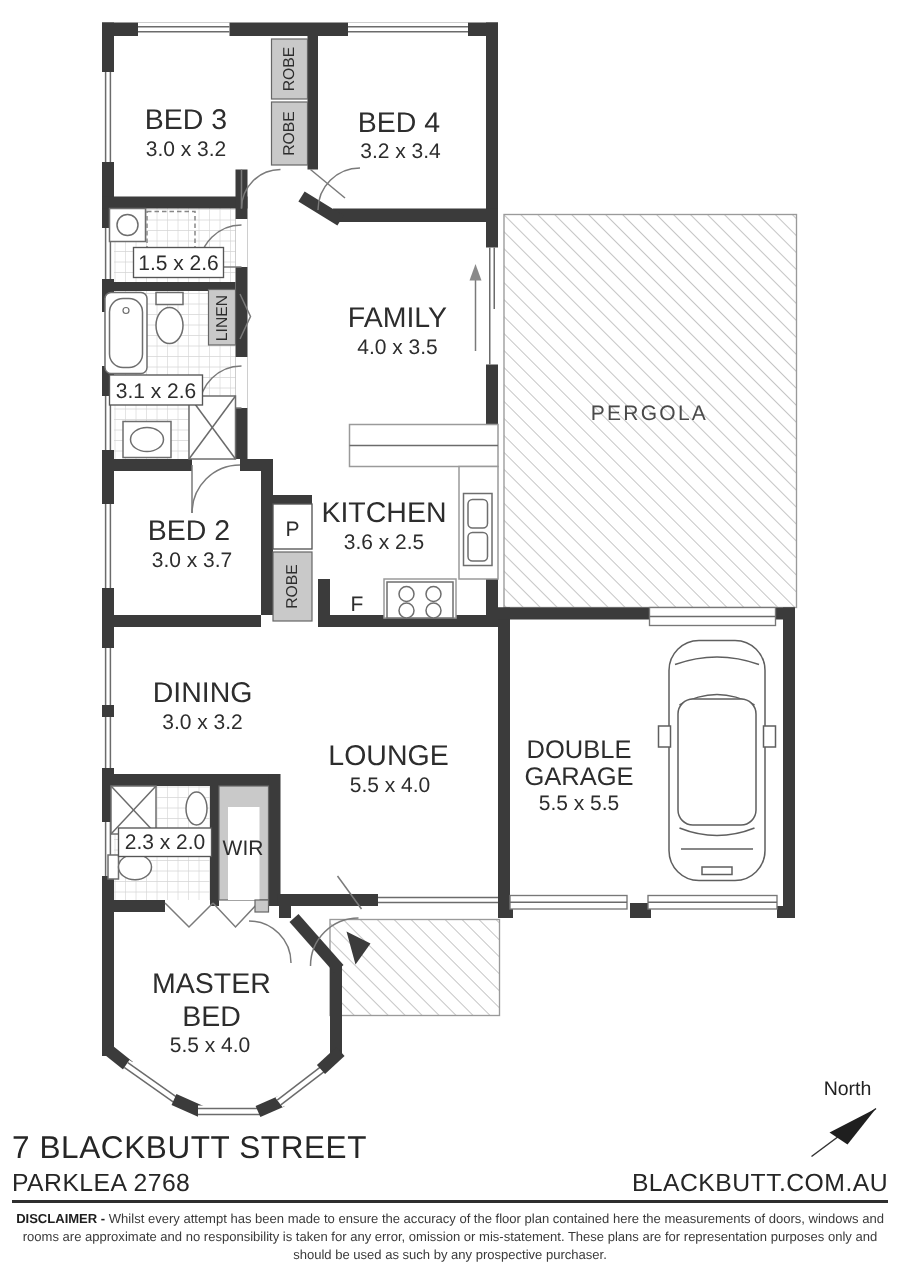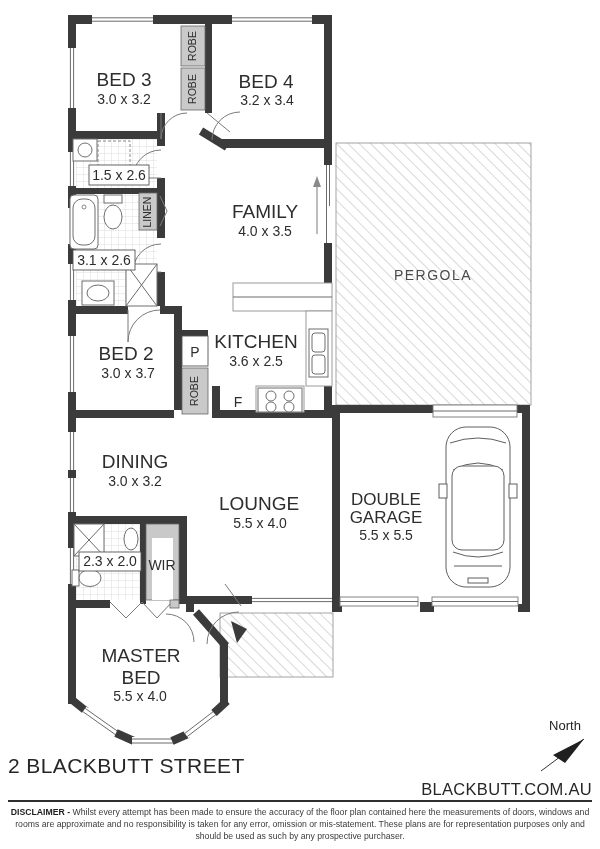--- a/index.html
+++ b/index.html
@@ -330,18 +330,19 @@
     <text class="pf" x="238" y="407">F</text>
   </g>
 
   <g>
     <text class="north-t" x="565" y="730">North</text>
     <line x1="541" y1="771" x2="584" y2="739" stroke="#333" stroke-width="1"></line>
     <polygon points="584,739 553,755 565,763" fill="#1f1f1f"></polygon>
   </g>
 </svg>
 
-  <div class="addr1">2 BLACKBUTT STREET</div>
+  <div class="addr1">7 BLACKBUTT STREET</div>
   <div class="addr-row">
+    <span class="addr2">PARKLEA 2768</span>
     <span class="brand">BLACKBUTT.COM.AU</span>
   </div>
   <div class="disclaimer"><b>DISCLAIMER -</b><span> Whilst every attempt has been made to ensure the accuracy of the floor plan contained here the measurements of doors, windows and rooms are approximate and no responsibility is taken for any error, omission or mis-statement. These plans are for representation purposes only and should be used as such by any prospective purchaser.</span></div>
 </div>
 
 </body></html>

